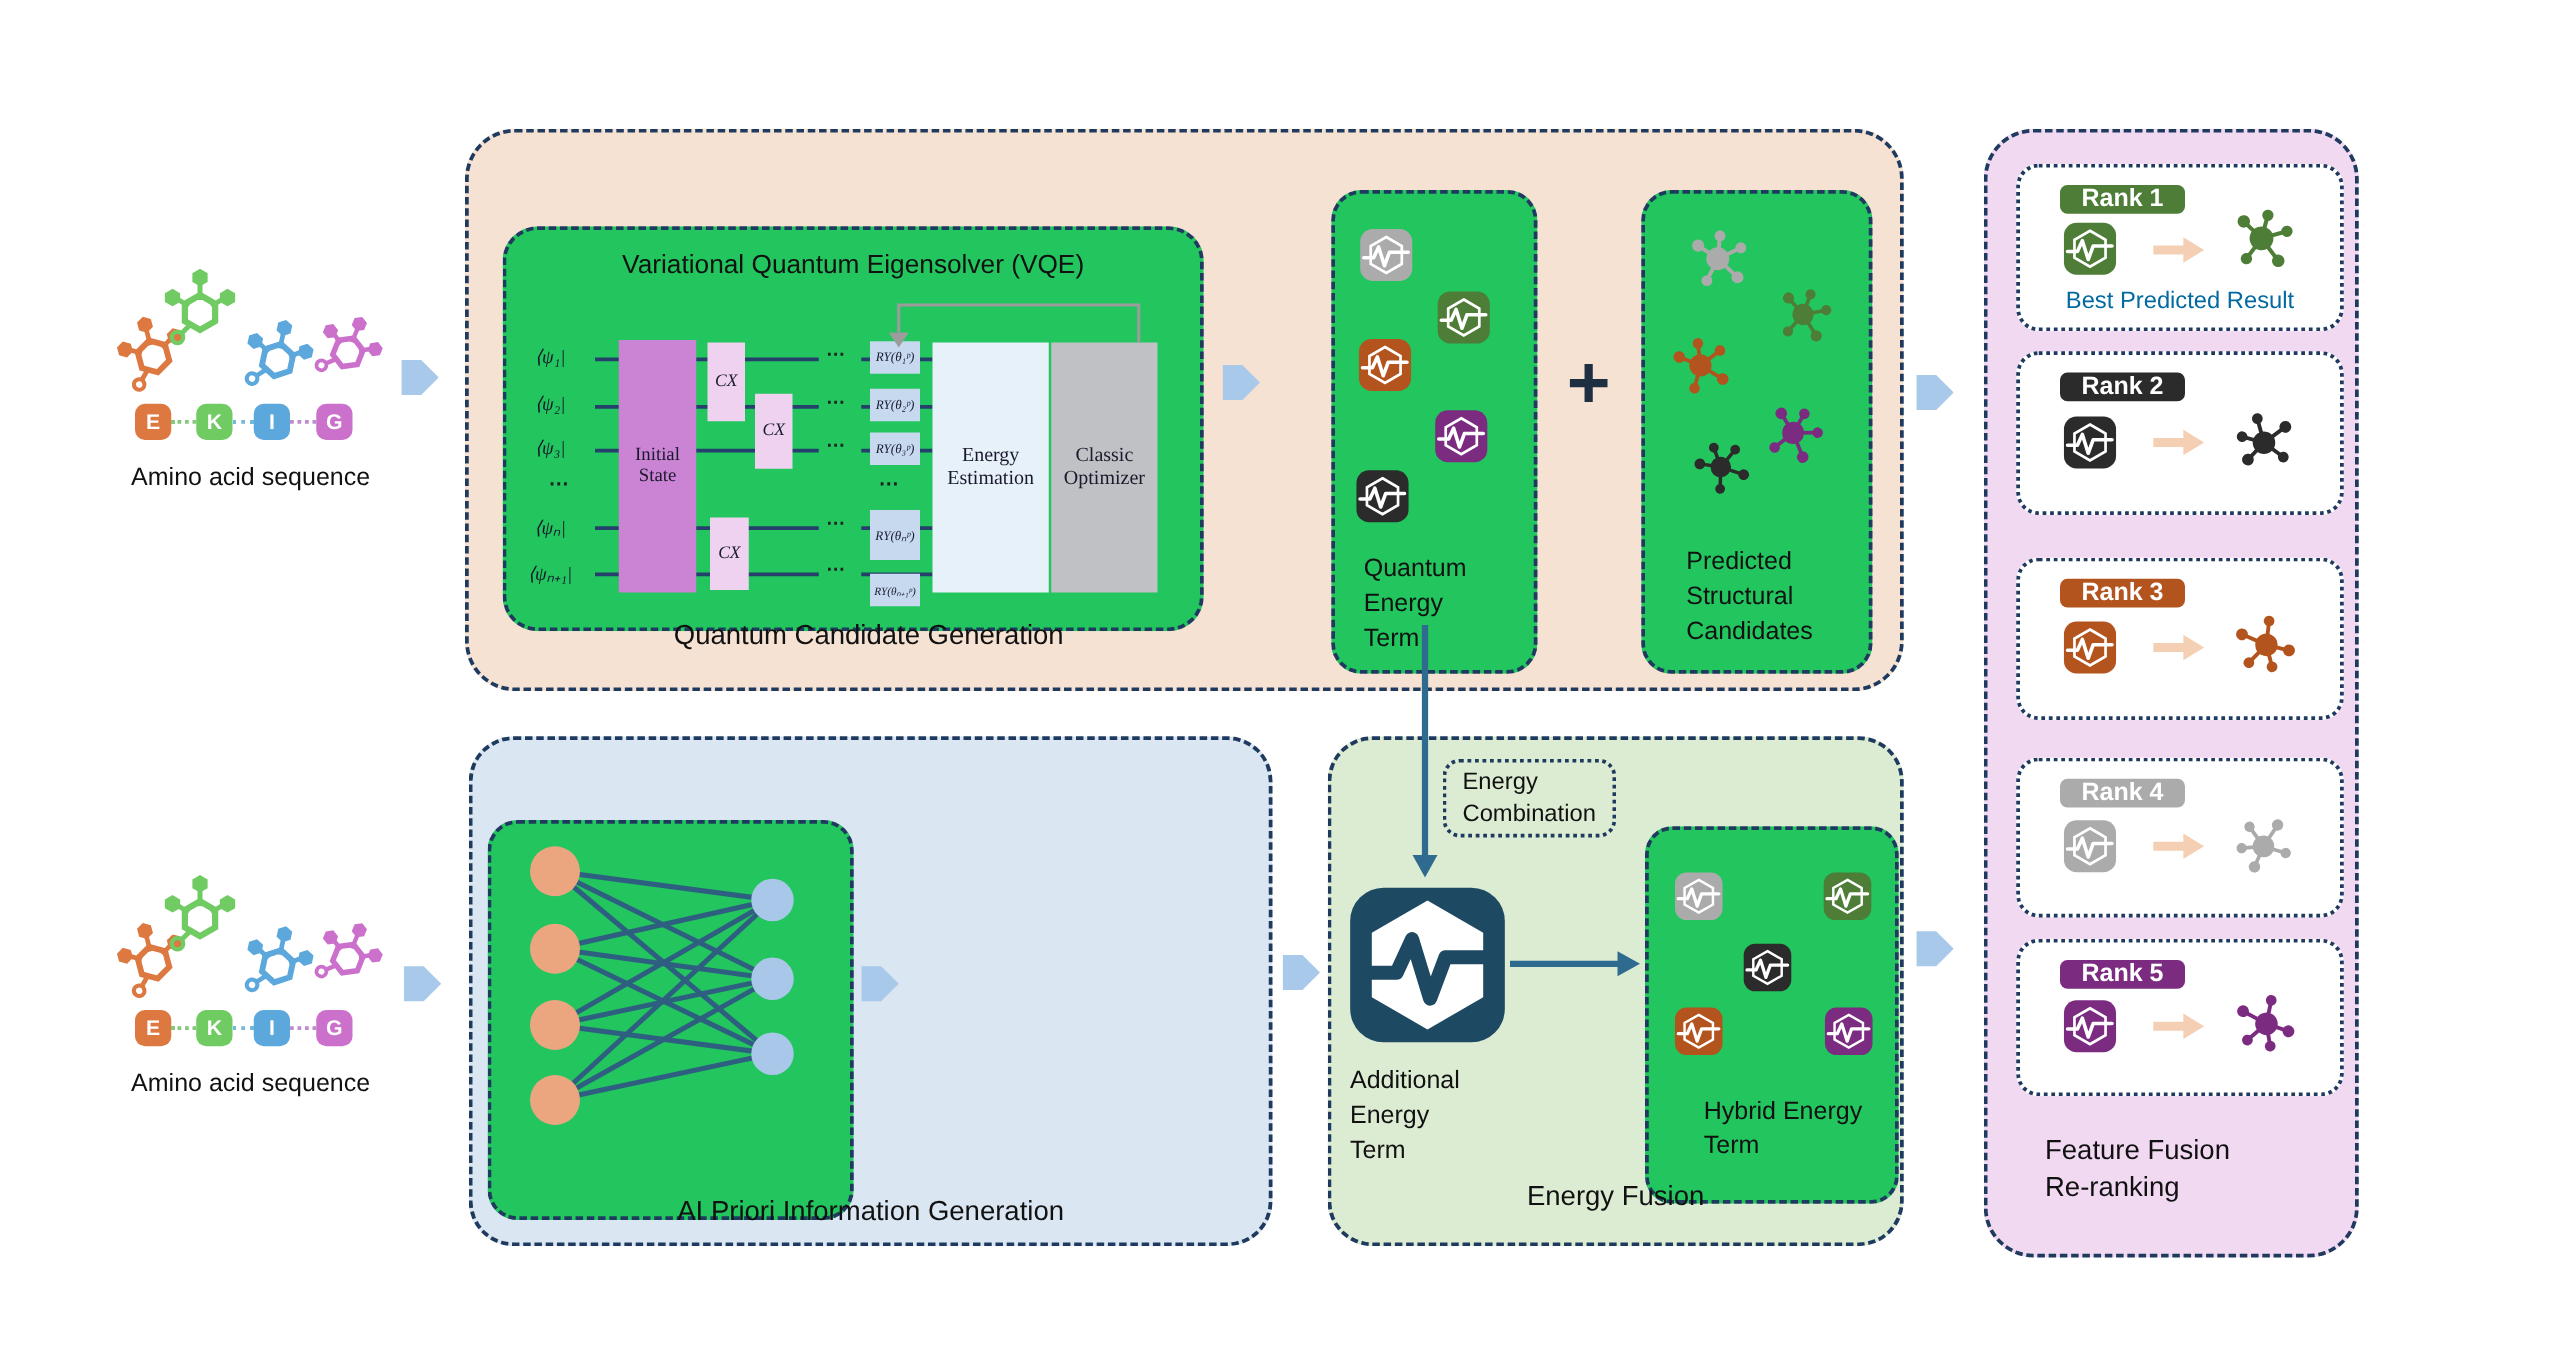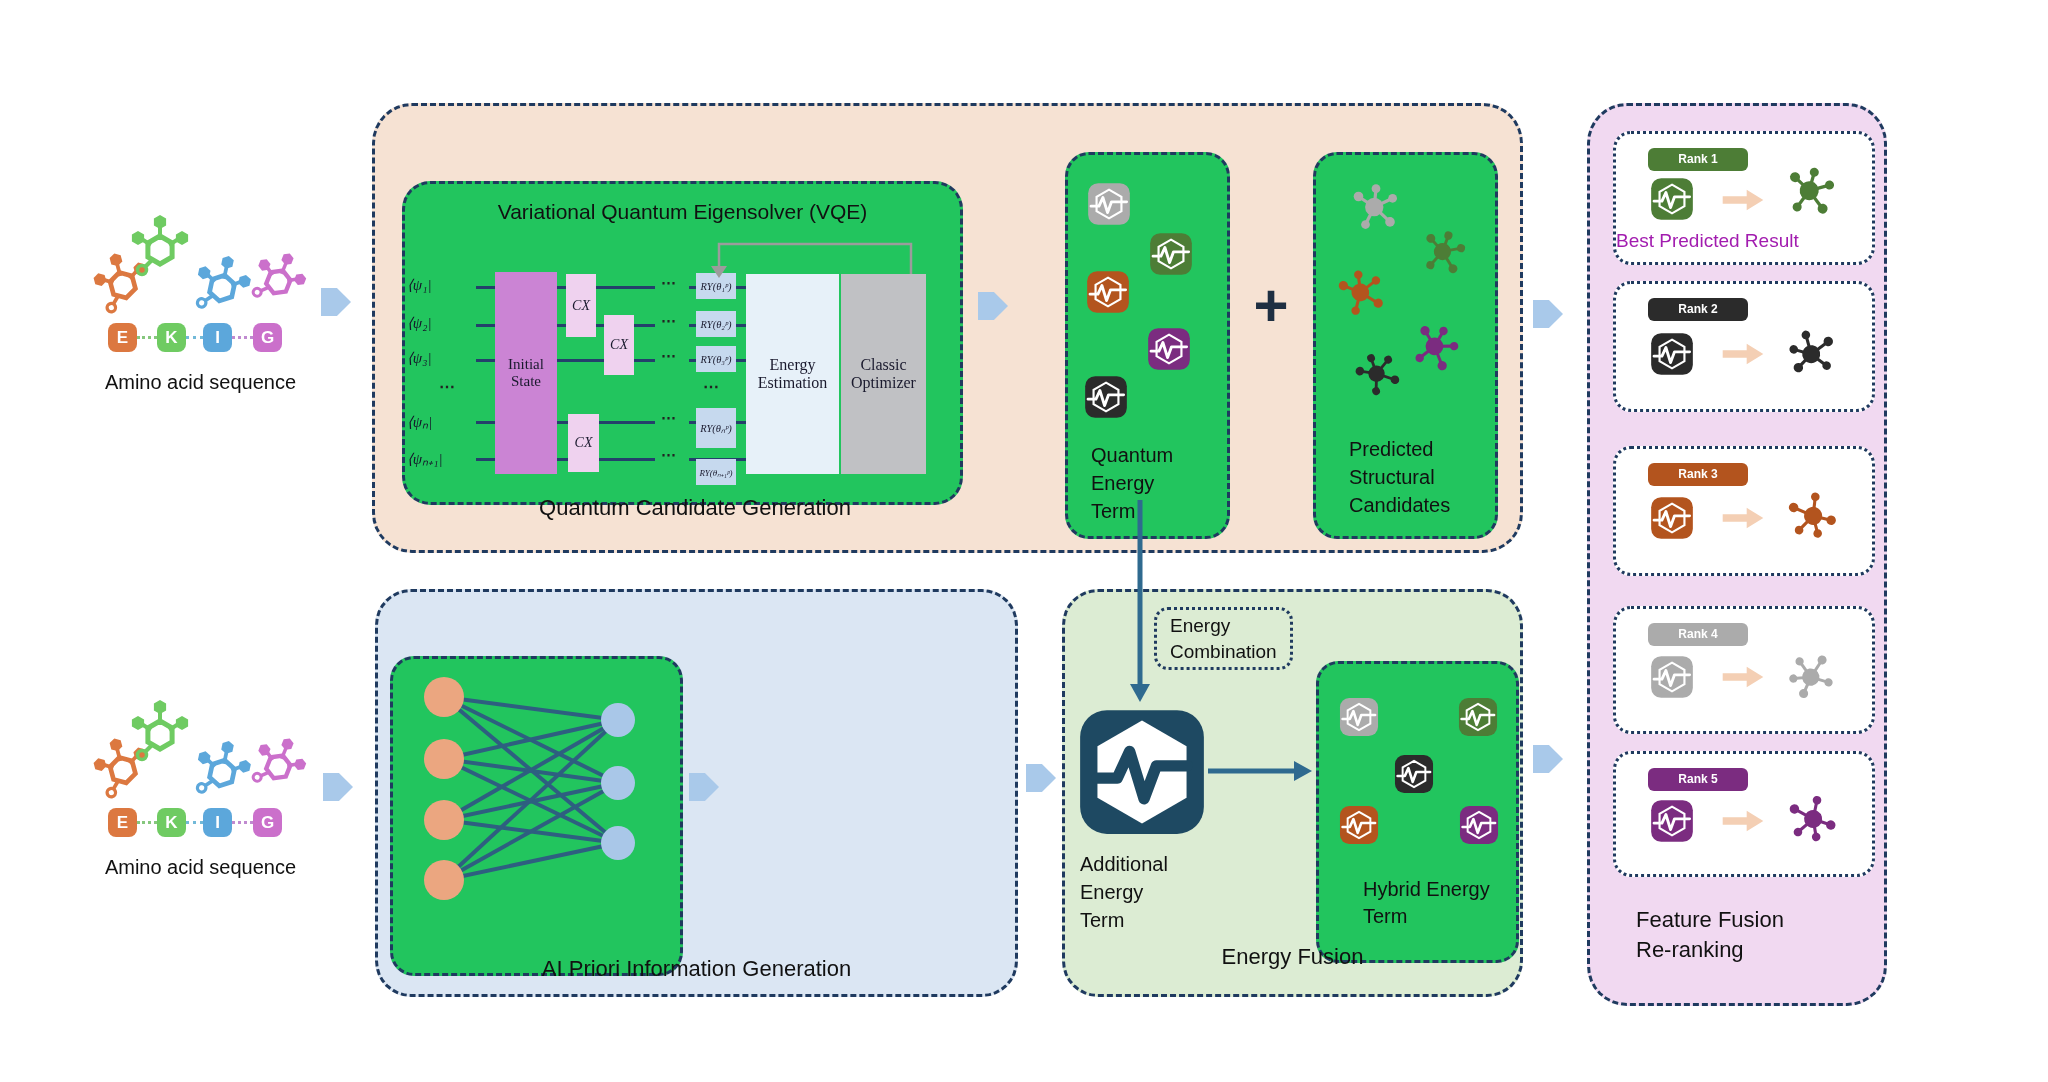--- a/index.html
+++ b/index.html
@@ -6,36 +6,36 @@
   .canvas{position:relative;width:2048px;height:1082px;background:#fff;overflow:hidden;
           font-family:"Liberation Sans",sans-serif;color:#111;}
   .abs{position:absolute;}
   .panel{position:absolute;border:3px dashed #1f3a5f;border-radius:40px;}
   .wbox{position:absolute;background:#22c55e;border:3px dashed #1f3a5f;border-radius:24px;margin-top:31px;}
   .plabel{position:absolute;font-size:22px;color:#111;}
   .center{text-align:center;}
   .qline{position:absolute;height:3px;background:#24406b;}
   .serif{font-family:"Liberation Serif",serif;}
   .qlabel{position:absolute;font-family:"Liberation Serif",serif;font-style:italic;font-size:15px;
-          color:#15152a;text-align:left;width:66px;}
+          color:#15152a;text-align:center;width:66px;}
   .gate{position:absolute;display:flex;align-items:center;justify-content:center;
         font-family:"Liberation Serif",serif;color:#1a1a2e;}
   .rybox{position:absolute;display:flex;align-items:center;justify-content:center;
          font-family:"Liberation Serif",serif;font-style:italic;font-size:10.5px;color:#1a1a2e;background:#c6d9ee;}
   .dots{position:absolute;font-weight:bold;font-size:15px;color:#222;letter-spacing:1px;}
   .icon{position:absolute;display:block;}
   .seqbox{position:absolute;width:29px;height:29px;border-radius:8px;color:#fff;font-weight:bold;
           font-size:17px;display:flex;align-items:center;justify-content:center;}
   .seqdot{position:absolute;height:0;border-top:3px dotted #999;}
   .node{position:absolute;border-radius:50%;}
   .ftitem{position:absolute;display:flex;align-items:center;font-size:18px;line-height:23px;}
   .rank-card{position:absolute;left:23px;width:256px;background:#fff;border:3px dotted #1f3a5f;border-radius:18px;}
   .rank-badge{position:absolute;left:32px;top:14px;width:100px;height:23px;border-radius:6px;color:#fff;
-              font-weight:bold;font-size:12px;text-align:center;line-height:23px;}
-  .rank-note{position:absolute;left:0;right:0;top:96px;font-size:19px;color:#a21caf;}
+              font-weight:bold;font-size:20px;text-align:center;line-height:23px;}
+  .rank-note{position:absolute;left:0;right:0;top:96px;text-align:center;font-size:19px;color:#0369a1;}
   .mline{line-height:28px;font-size:20px;}
 </style>
 </head>
 <body>
 
 <svg width="0" height="0" style="position:absolute">
   <defs>
     <symbol id="sym-energy" viewBox="0 0 64 64">
       <rect x="3" y="3" width="58" height="58" rx="14" fill="currentColor"></rect>
       <polygon points="32,12 49.3,22 49.3,42 32,52 14.7,42 14.7,22" fill="none" stroke="#fff" stroke-width="3"></polygon>

